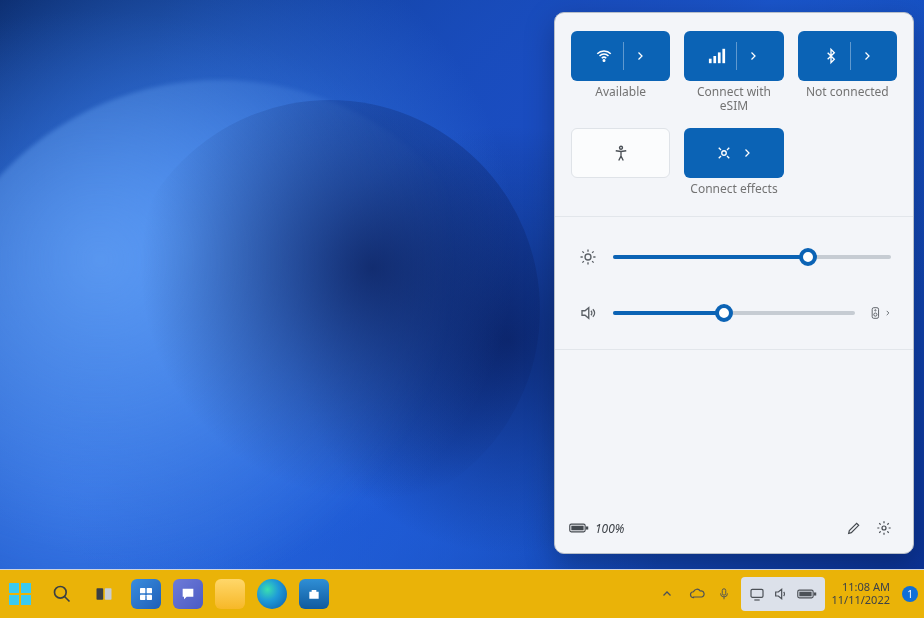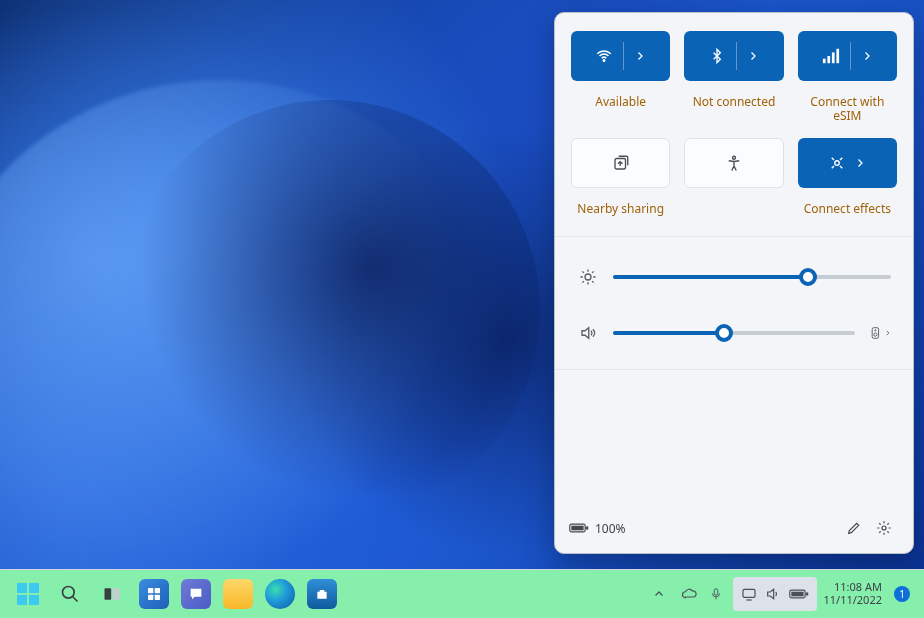--- a/index.html
+++ b/index.html
@@ -81,22 +81,22 @@
     background: #fbfcfd;
     color: #4a4f55;
     border-color: #dfe3e8;
   }
   .tile .sep {
     width: 1px;
     height: 28px;
     background: rgba(255,255,255,.35);
   }
   .tile-label {
-    margin-top: 14px;
-    color: #a16207;
+    margin-top: 4px;
+    color: #737373;
     font-size: 12px;
     line-height: 1.2;
     min-height: 28px;
     display: flex;
     align-items: flex-start;
     justify-content: center;
   }
   .tile-icn { width: 18px; height: 18px; display: inline-flex; align-items:center; justify-content:center;}
   .chev { font-size: 14px; }
 
@@ -155,42 +155,43 @@
     cursor:pointer;
   }
 
   .qs-footer {
     margin-top: auto;
     display: flex;
     align-items: center;
     padding: 10px 14px;
     font-size: 12px;
     color: #3d4248;
+    font-style: italic;
   }
   .qs-footer .spacer { flex: 1; }
   .qs-footer .fbtn {
     width: 30px; height: 30px;
     display: inline-flex;
     align-items: center; justify-content: center;
     color: #44494f;
     cursor: pointer;
     border-radius: 4px;
   }
   .batt { display:flex; align-items:center; gap:6px; }
 
   
   .taskbar {
     position: absolute;
     left: 0; right: 0; bottom: 0;
     height: 48px;
-    background: #86efac;
+    background: #eab308;
     border-top: 1px solid #cfd5de;
     display: flex;
     align-items: center;
-    padding: 0 8px;
+    padding: 0 0;
   }
   .tb-left, .tb-right { display: flex; align-items: center; gap: 2px; }
   .tb-spacer { flex: 1; }
   .tb-btn {
     width: 40px; height: 40px;
     display: inline-flex;
     align-items: center; justify-content: center;
     border-radius: 4px;
     cursor: pointer;
   }
@@ -231,67 +232,55 @@
                 <path d="M9 5l7 7-7 7"></path>
               </svg>
           </span>
         </div>
         <div class="tile-label">Available</div>
       </div>
 
       <div class="tile-wrap">
         <div class="tile active">
           <span class="tile-icn">
-            <svg width="16" height="18" viewBox="0 0 24 24" fill="none" stroke="currentColor" stroke-width="2">
-                <path d="M7 7l10 10-5 5V2l5 5L7 17"></path>
-              </svg>
-          </span>
-          <span class="sep"></span>
-          <span class="chev">
-            <svg width="12" height="12" viewBox="0 0 24 24" fill="none" stroke="currentColor" stroke-width="2.5">
-                <path d="M9 5l7 7-7 7"></path>
-              </svg>
-          </span>
-        </div>
-        <div class="tile-label">Not connected</div>
-      </div>
-
-      <div class="tile-wrap">
-        <div class="tile active">
-          <span class="tile-icn">
             <svg width="18" height="18" viewBox="0 0 20 20" fill="currentColor">
                 <rect x="1" y="13" width="3" height="5"></rect>
                 <rect x="6" y="10" width="3" height="8"></rect>
                 <rect x="11" y="6" width="3" height="12"></rect>
                 <rect x="16" y="2" width="3" height="16"></rect>
               </svg>
           </span>
           <span class="sep"></span>
           <span class="chev">
             <svg width="12" height="12" viewBox="0 0 24 24" fill="none" stroke="currentColor" stroke-width="2.5">
                 <path d="M9 5l7 7-7 7"></path>
               </svg>
           </span>
         </div>
         <div class="tile-label">Connect with eSIM</div>
       </div>
 
-
       <div class="tile-wrap">
-        <div class="tile inactive">
+        <div class="tile active">
           <span class="tile-icn">
-            <svg width="18" height="18" viewBox="0 0 24 24" fill="none" stroke="currentColor" stroke-width="1.8">
-                <rect x="4" y="6" width="14" height="14" rx="2"></rect>
-                <path d="M9 3h10a2 2 0 012 2v10"></path>
-                <path d="M11 10l-3 3m3-3l3 3m-3-3v6"></path>
+            <svg width="16" height="18" viewBox="0 0 24 24" fill="none" stroke="currentColor" stroke-width="2">
+                <path d="M7 7l10 10-5 5V2l5 5L7 17"></path>
+              </svg>
+          </span>
+          <span class="sep"></span>
+          <span class="chev">
+            <svg width="12" height="12" viewBox="0 0 24 24" fill="none" stroke="currentColor" stroke-width="2.5">
+                <path d="M9 5l7 7-7 7"></path>
               </svg>
           </span>
         </div>
-        <div class="tile-label">Nearby sharing</div>
-      </div>
+        <div class="tile-label">Not connected</div>
+      </div>
+
+
 
       <div class="tile-wrap">
         <div class="tile inactive">
           <span class="tile-icn">
             <svg width="18" height="18" viewBox="0 0 24 24" fill="none" stroke="currentColor" stroke-width="1.8">
                 <circle cx="12" cy="5" r="2"></circle>
                 <path d="M5 9l7 1 7-1M12 10v6m0 0l-3 6m3-6l3 6"></path>
               </svg>
           </span>
         </div>

